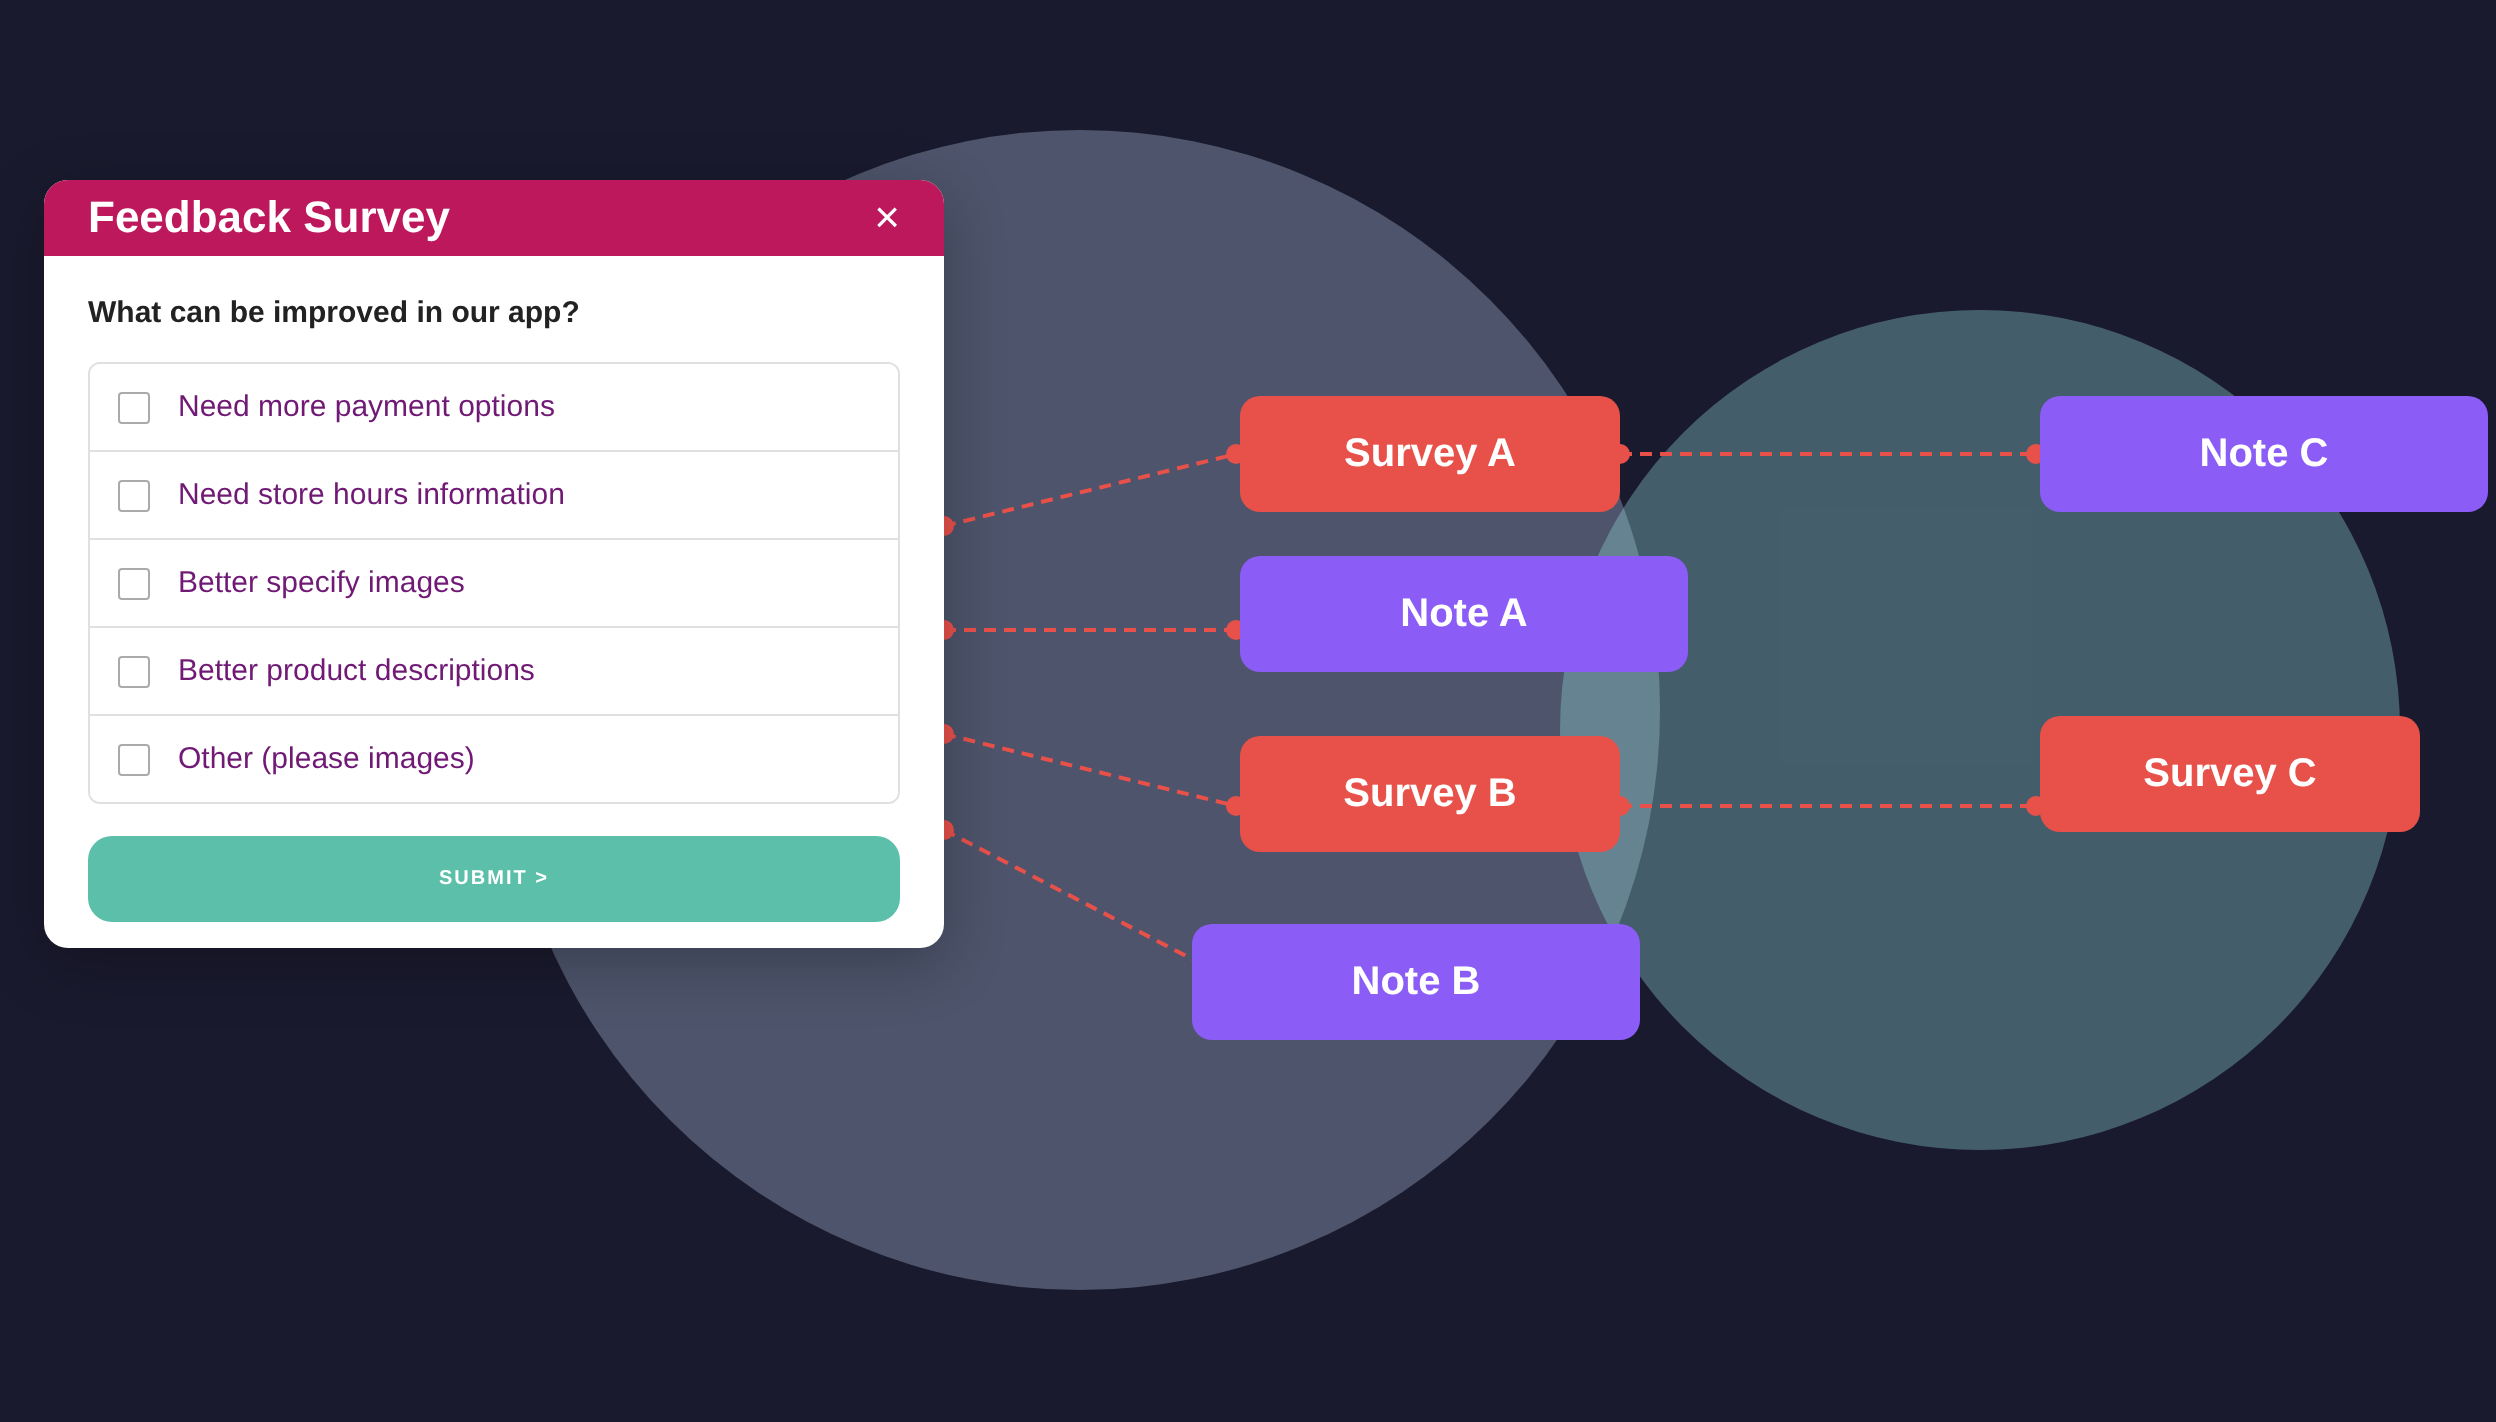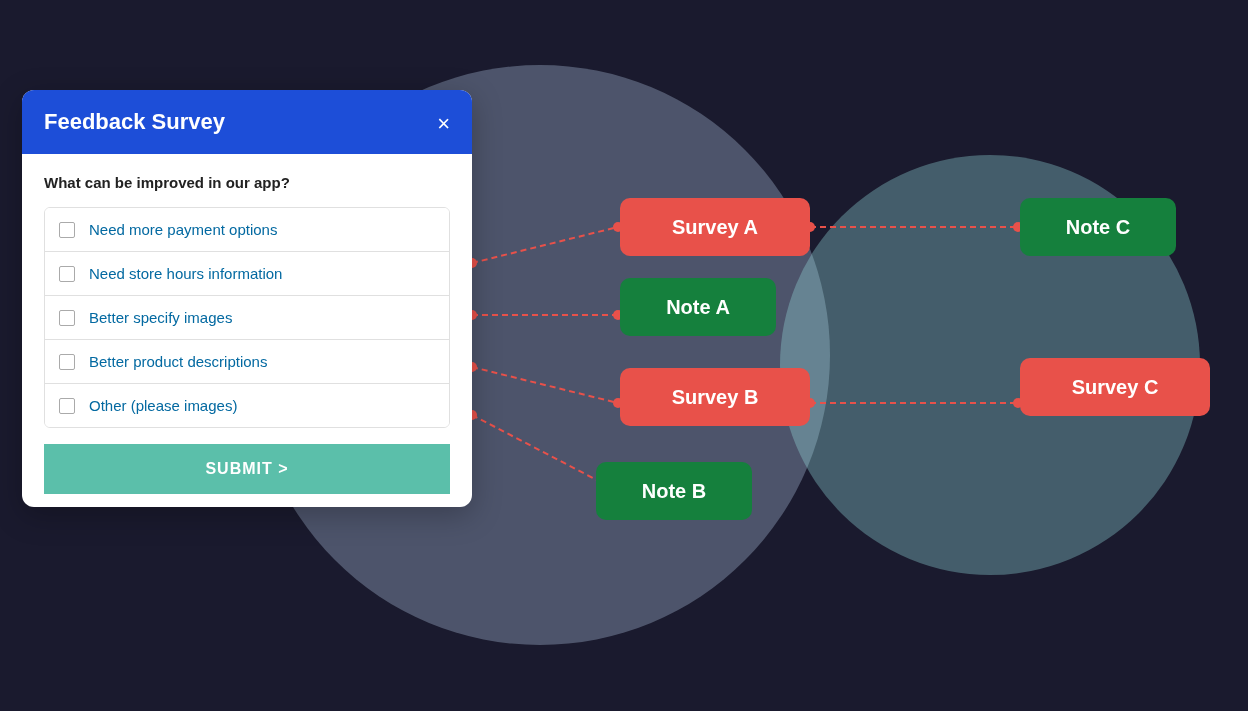--- a/index.html
+++ b/index.html
@@ -46,24 +46,24 @@
       top: 90px;
       left: 22px;
       width: 450px;
       background: #fff;
       border-radius: 12px;
       box-shadow: 0 8px 30px rgba(0,0,0,0.25);
       overflow: hidden;
     }
 
     .survey-header {
-      background: #1d4ed8;
-      padding: 19px 22px;
+      background: #be185d;
+      padding: 6px 22px;
       display: flex;
-      align-items: flex-end;
+      align-items: center;
       justify-content: space-between;
     }
 
     .survey-title {
       color: #fff;
       font-size: 22px;
       font-weight: 700;
     }
 
     .close-btn {
@@ -110,33 +110,33 @@
       height: 16px;
       border: 1.5px solid #aaa;
       border-radius: 2px;
       margin-right: 14px;
       flex-shrink: 0;
       background: #fff;
     }
 
     .option-label {
       font-size: 15px;
-      color: #0369a1;
+      color: #701a75;
     }
 
     .submit-btn {
       display: block;
       width: calc(100% - 0px);
       margin: 16px 0 0 0;
       padding: 16px;
       background: #5bbfaa;
       border: none;
-      border-radius: 0;
-      color: #fff;
-      font-size: 16px;
+      border-radius: 12px;
+      color: #fff;
+      font-size: 10px;
       font-weight: 700;
       letter-spacing: 1px;
       cursor: pointer;
       text-align: center;
     }
 
     
     .node {
       position: absolute;
       border-radius: 10px;
@@ -148,22 +148,22 @@
       color: #fff;
     }
 
     .node-primary {
       background: #e8514a;
       width: 190px;
       height: 58px;
     }
 
     .node-secondary {
-      background: #15803d;
-      width: 156px;
+      background: #8b5cf6;
+      width: 224px;
       height: 58px;
     }
 
     
     .lines-svg {
       position: absolute;
       top: 0;
       left: 0;
       width: 1248px;
       height: 711px;

